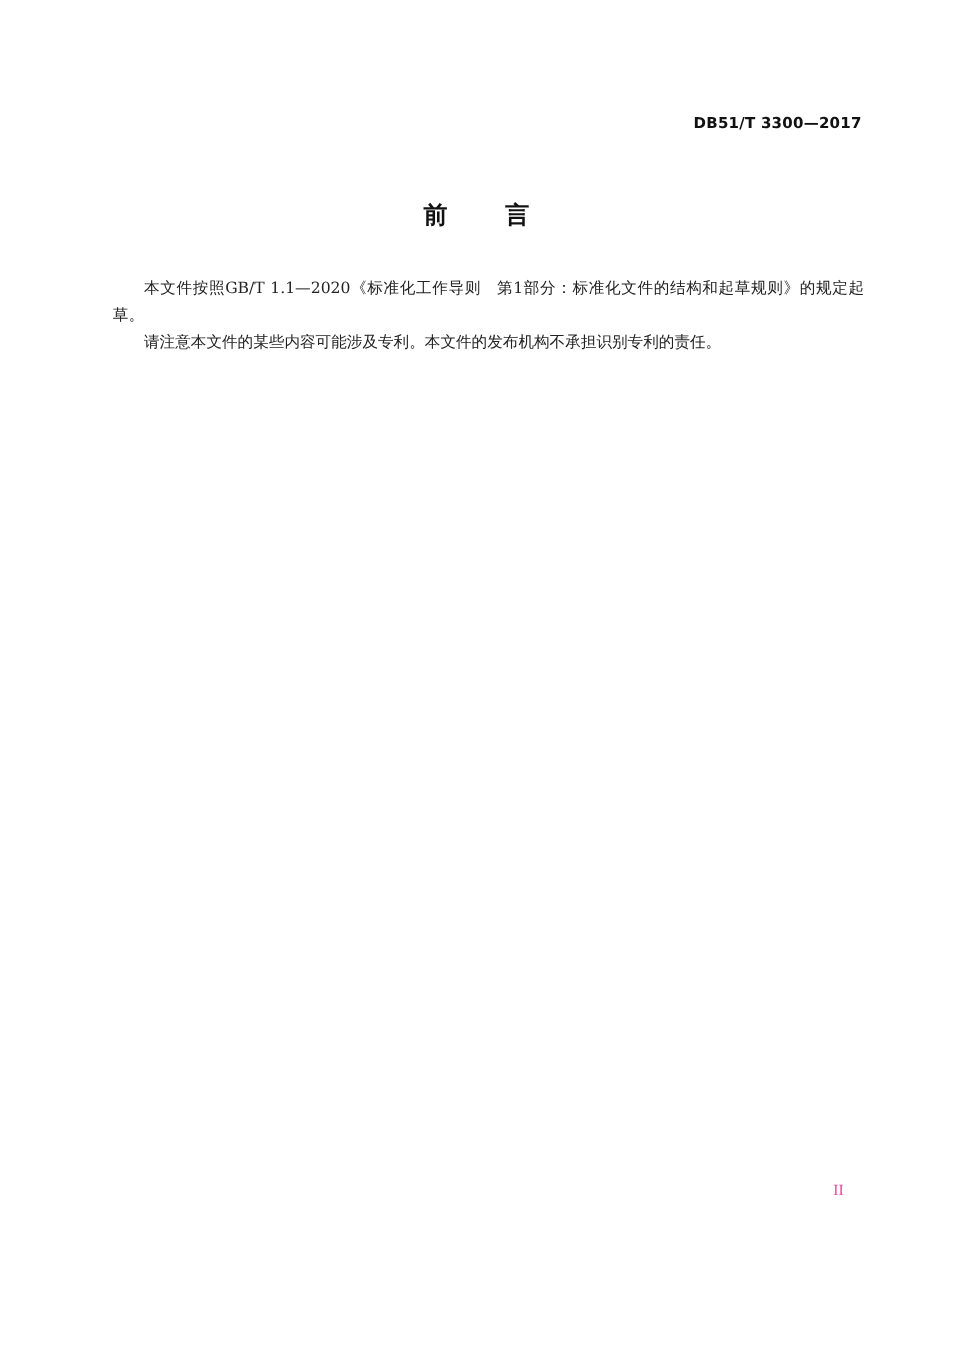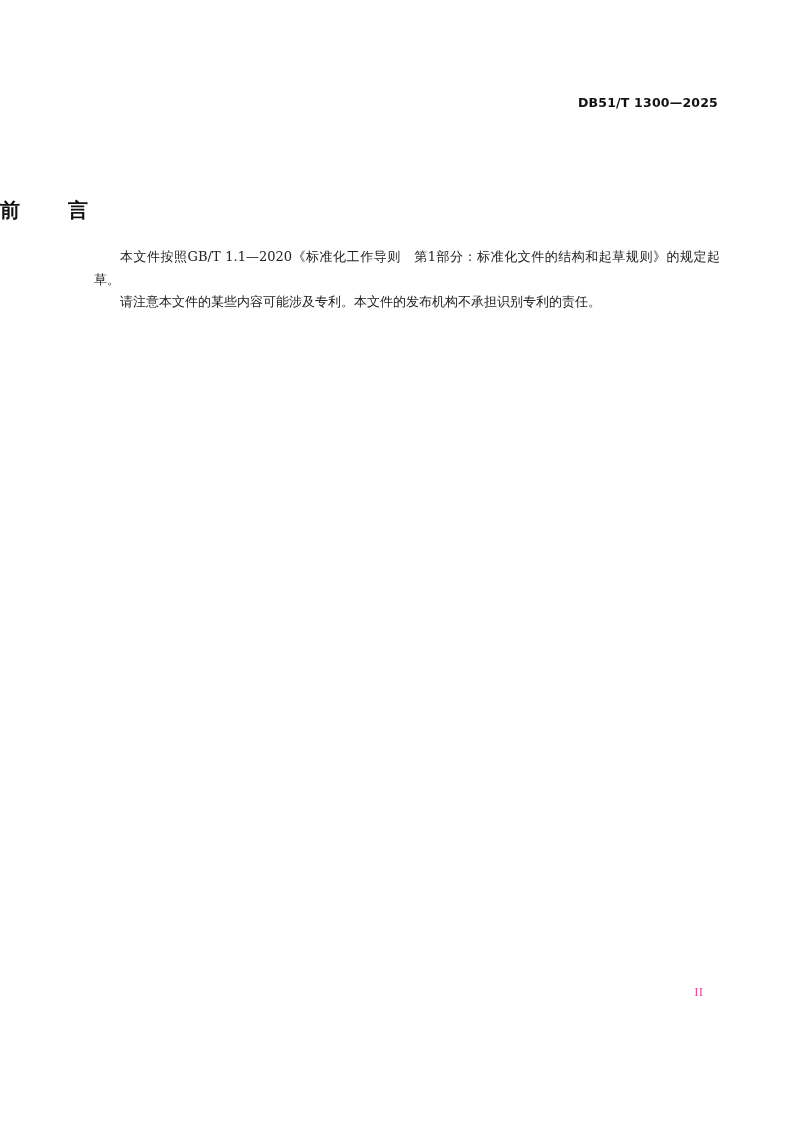--- a/index.html
+++ b/index.html
@@ -23,61 +23,59 @@
       font-size: 12.5px;
       font-weight: bold;
       letter-spacing: 0.2px;
       color: #111;
     }
     .title {
       position: absolute;
       top: 166px;
       left: 0;
       width: 794px;
-      text-align: left;
+      text-align: center;
       font-family: "DejaVu Sans", "Liberation Sans", sans-serif;
       font-size: 20px;
       font-weight: bold;
       color: #111;
-      margin-top: 31px;
     }
     .title span {
       display: inline-block;
     }
     .title .gap {
       width: 48px;
     }
     .body-text {
       position: absolute;
       top: 230px;
       left: 94px;
       width: 626px;
       font-size: 13px;
       line-height: 22.7px;
       text-align: justify;
       color: #222;
-      margin-top: 16px;
     }
     .body-text p {
       margin: 0;
       text-indent: 26px;
     }
     .page-num {
       position: absolute;
       top: 984px;
       right: 91px;
       font-family: "Liberation Serif", "DejaVu Serif", serif;
       font-size: 13px;
       color: #ec4899;
     }
   </style>
 </head>
 <body>
 
-<div class="doc-code">DB51/T 1300—2025</div>
+<div class="doc-code">DB51/T 3300—2017</div>
 
 <div class="title">
   <span>前</span><span class="gap"></span><span>言</span>
 </div>
 
 <div class="body-text">
   <p>本文件按照GB/T 1.1—2020《标准化工作导则　第1部分：标准化文件的结构和起草规则》的规定起草。</p>
   <p>请注意本文件的某些内容可能涉及专利。本文件的发布机构不承担识别专利的责任。</p>
 </div>
 

